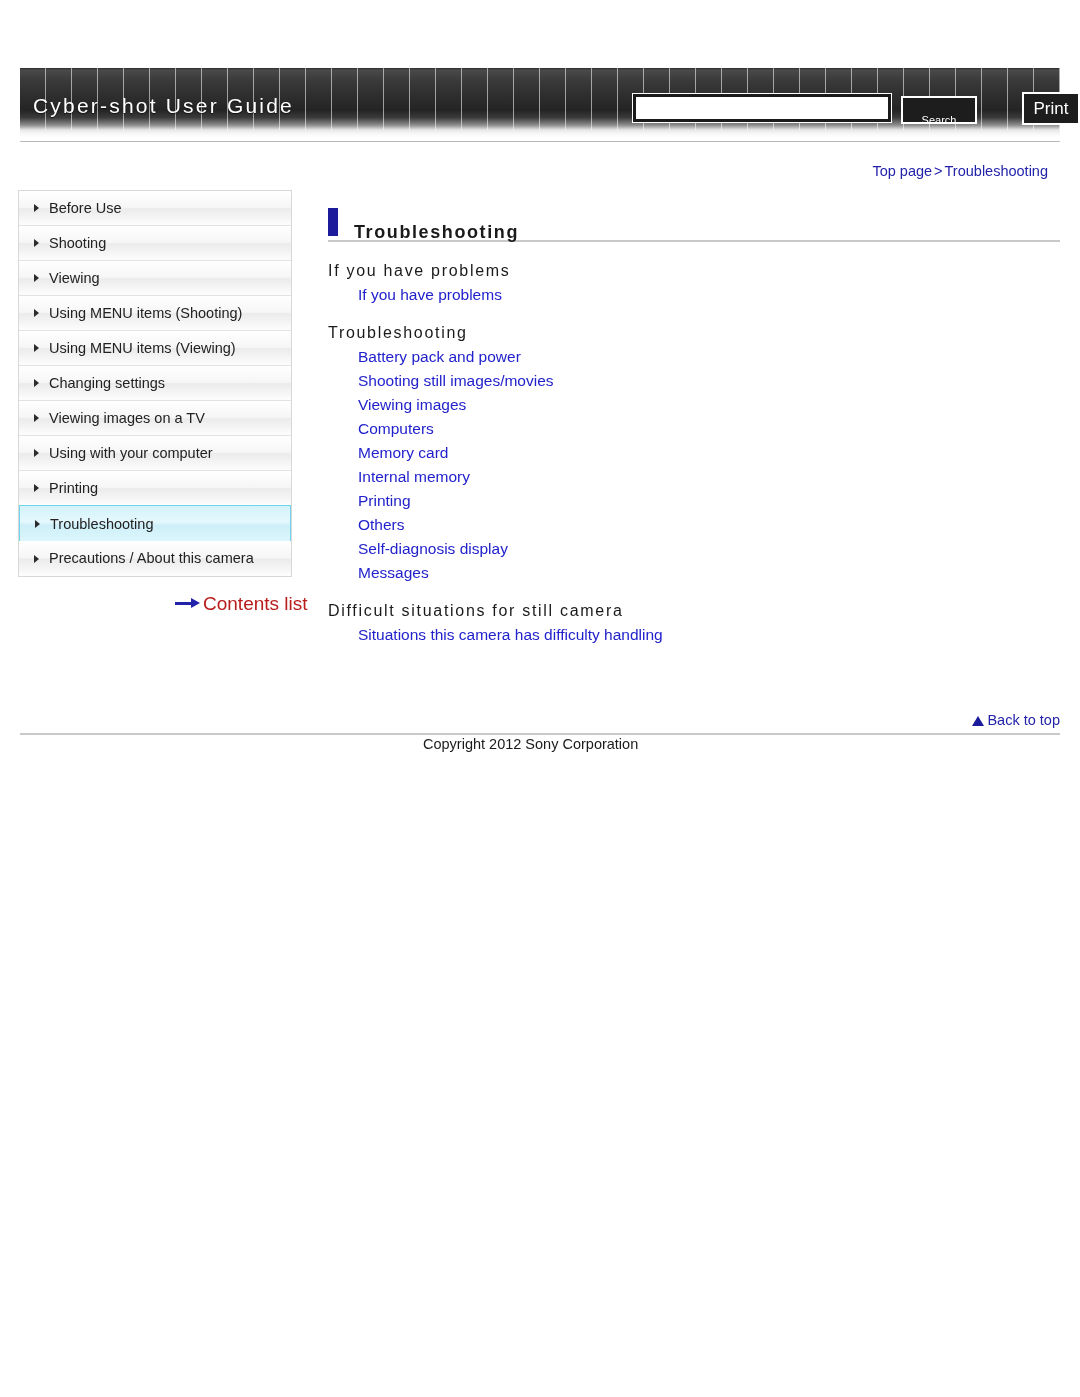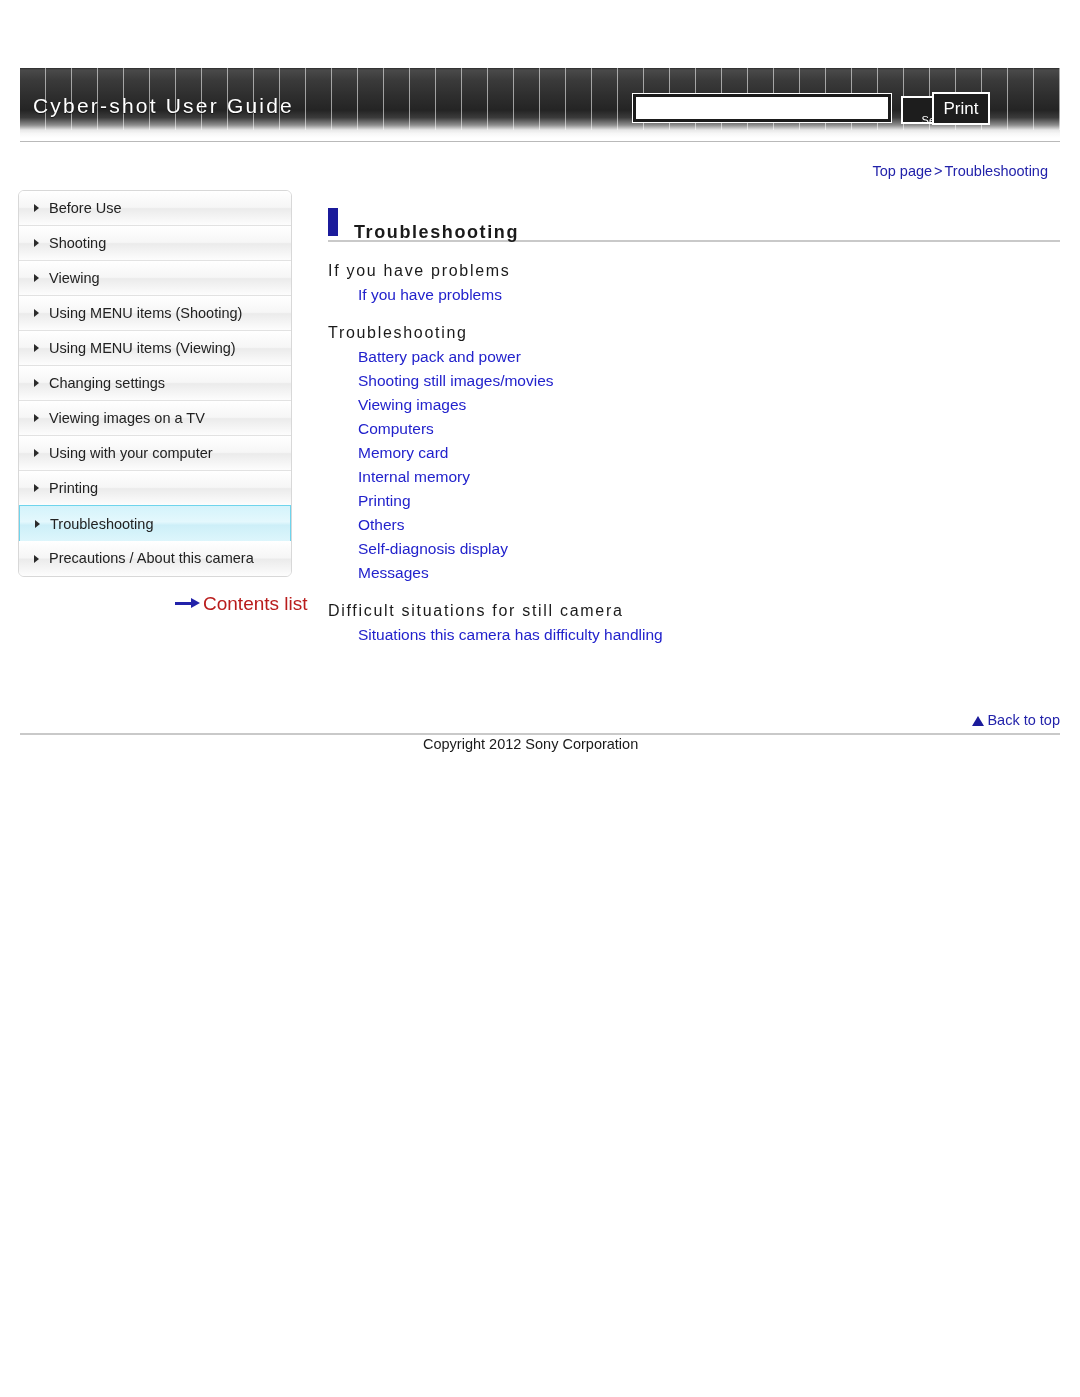--- a/index.html
+++ b/index.html
@@ -99,21 +99,21 @@
     color: #ffffff;
     font-family: "Liberation Sans", sans-serif;
     font-size: 11px;
     line-height: 21px;
     text-align: center;
     cursor: pointer;
     padding: 12px;
   }
   .print-button {
     position: absolute;
-    left: 932px;
+    left: 1022px;
     top: 92px;
     width: 58px;
     height: 33px;
     background: #1d1d1d;
     border: 2px solid #ffffff;
     color: #ffffff;
     font-family: "Liberation Sans", sans-serif;
     font-size: 17px;
     line-height: 29px;
     text-align: center;
@@ -133,21 +133,21 @@
   .breadcrumb a { color: #2222aa; text-decoration: none; cursor: pointer; }
   .breadcrumb .sep { color: #2222aa; margin: 0 2px; }
 
   
   .sidebar {
     position: absolute;
     left: 18px;
     top: 190px;
     width: 274px;
     border: 1px solid #d8d8d8;
-    border-radius: 6px;
+    border-radius: 0;
     background: #ffffff;
     overflow: hidden;
   }
   .nav-item {
     position: relative;
     height: 35px;
     line-height: 35px;
     padding-left: 30px;
     font-size: 14.5px;
     color: #222222;

